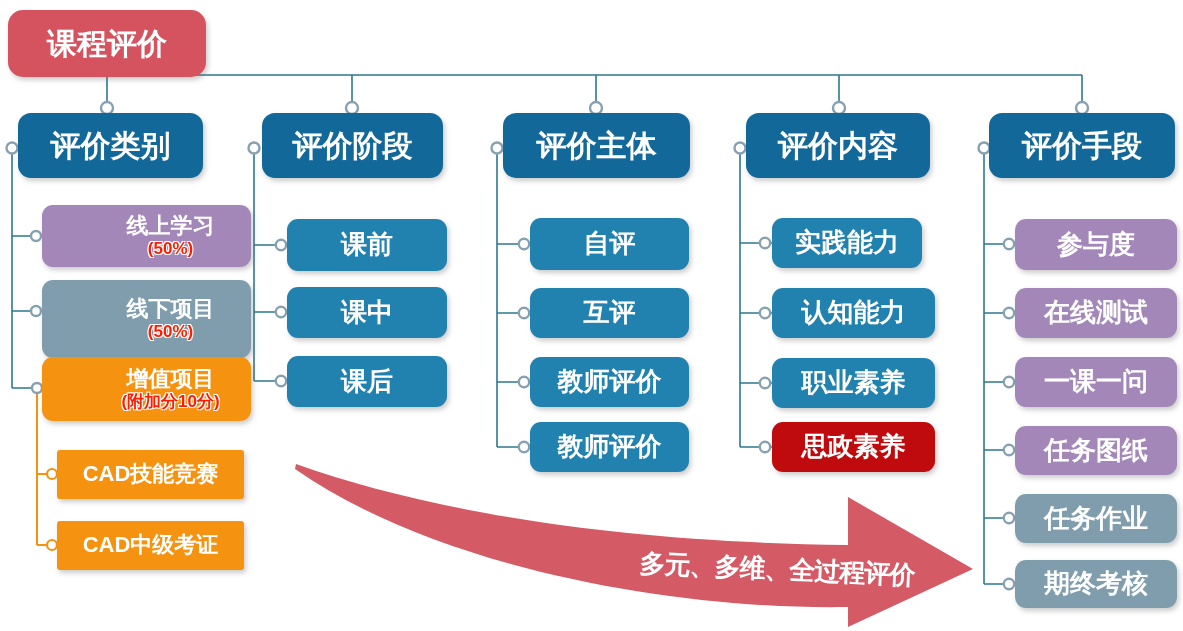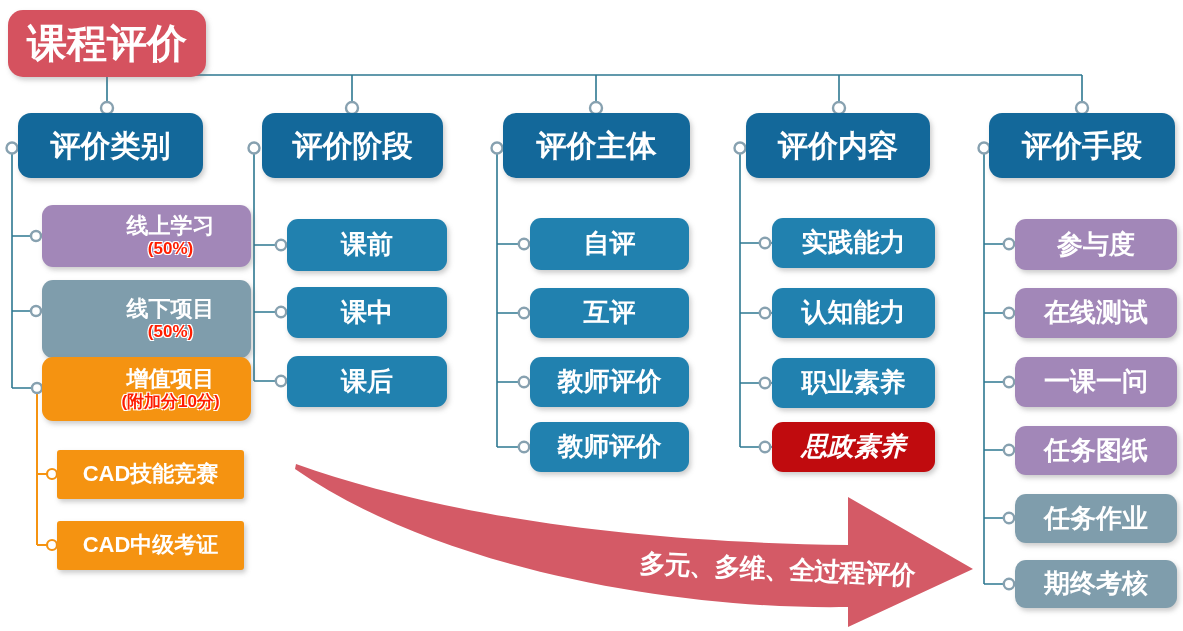--- a/index.html
+++ b/index.html
@@ -12,27 +12,27 @@
   .orangeline{fill:none;stroke:var(--orange);stroke-width:2;}
   .node{fill:#fff;stroke:var(--node-ring);stroke-width:2.4;}
   .node-o{fill:#fff;stroke:var(--orange);stroke-width:2.2;}
   .arrowbody{fill:var(--arrow-red);}
   .box{
     position:absolute;display:flex;align-items:center;justify-content:center;
     color:#fff;font-weight:bold;border-radius:11px;
     box-shadow:2px 3px 5px rgba(110,110,110,.35);
     text-align:center;line-height:1.12;
   }
-  .root{background:var(--root-red);font-size:40px;border-radius:15px;}
+  .root{background:var(--root-red);font-size:30px;border-radius:15px;}
   .hdr{background:var(--header-blue);font-size:30px;border-radius:13px;}
   .teal{background:var(--item-teal);}
   .purple{background:var(--purple);}
   .slate{background:var(--slate);}
   .orange{background:var(--orange);}
-  .redbox{background:var(--alert-red);font-style:italic;}
+  .redbox{background:var(--alert-red);}
   .item{font-size:26px;}
   .two-line{flex-direction:column;padding-left:48px;}
   .two-line .main{font-size:22px;}
   .sub{
     font-size:17px;color:var(--sub-label-red);
     text-shadow:-1px -1px 0 #fff,1px -1px 0 #fff,-1px 1px 0 #fff,1px 1px 0 #fff;
   }
   .cad{font-size:22px;border-radius:3px;}
   .arrow-label{
     position:absolute;left:636px;top:552px;width:282px;
@@ -158,21 +158,21 @@
   <div class="box teal item" style="left:530px;top:288px;width:159px;height:50px;">
     <span>互评</span>
   </div>
   <div class="box teal item" style="left:530px;top:357px;width:159px;height:50px;">
     <span>教师评价</span>
   </div>
   <div class="box teal item" style="left:530px;top:422px;width:159px;height:50px;">
     <span>教师评价</span>
   </div>
 
-  <div class="box teal item" style="left:772px;top:218px;width:163px;height:50px;">
+  <div class="box teal item" style="left:772px;top:218px;width:150px;height:50px;">
     <span>实践能力</span>
   </div>
   <div class="box teal item" style="left:772px;top:288px;width:163px;height:50px;">
     <span>认知能力</span>
   </div>
   <div class="box teal item" style="left:772px;top:358px;width:163px;height:50px;">
     <span>职业素养</span>
   </div>
   <div class="box redbox item" style="left:772px;top:422px;width:163px;height:50px;">
     <span>思政素养</span>

